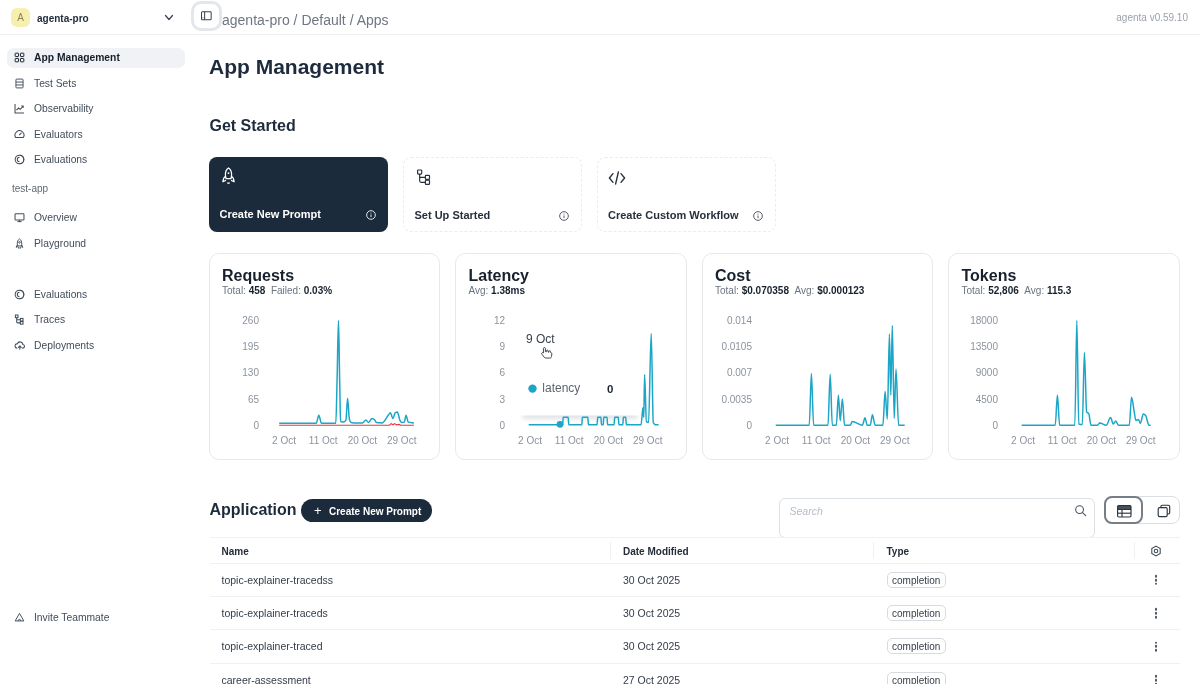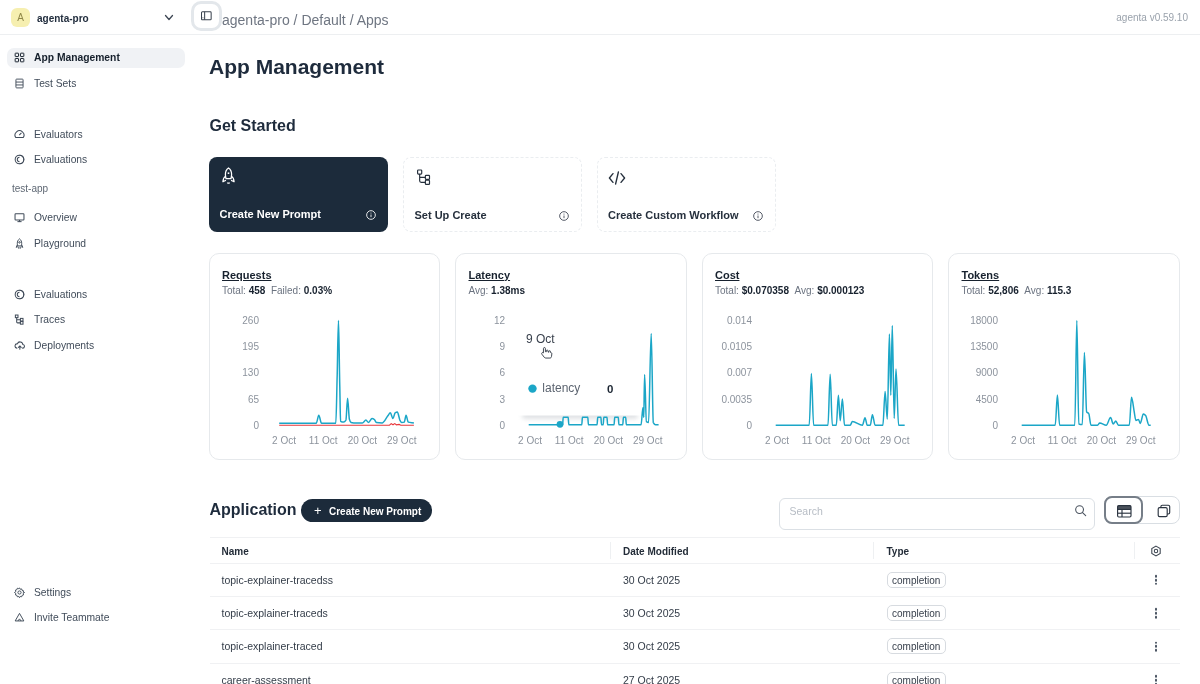--- a/index.html
+++ b/index.html
@@ -32,33 +32,33 @@
 
 .gscard { position:absolute; top:157px; width:179px; height:75px; border-radius:8px; }
 .gscard .gtxt { position:absolute; left:10.5px; top:208.5px; font-size:11px; font-weight:600; line-height:11px; margin-top:-157px; white-space:nowrap;}
 .gscard .ginfo { position:absolute; right:12px; top:53px; }
 #gs1 { left:209px; background:#1c2b3b; color:#fff; }
 #gs2 { left:403px; border:1px dashed #eaedf0; color:#26303d; }
 #gs3 { left:596.5px; border:1px dashed #eaedf0; color:#26303d; }
 
 .stat { position:absolute; top:253px; width:231.5px; height:206.5px;
   border:1px solid #e6e9ec; border-radius:10px; background:#fff; }
-.stat h3 { position:absolute; left:12.5px; top:268.5px; margin-top:-253px; font-size:11px; font-weight:700; color:#17212e; line-height:11px; white-space:nowrap;text-decoration:underline;}
+.stat h3 { position:absolute; left:12.5px; top:268.5px; margin-top:-253px; font-size:16px; font-weight:700; color:#17212e; line-height:11px; white-space:nowrap;}
 .stat .sub { position:absolute; left:12.5px; top:285px; margin-top:-253px; font-size:10px; color:#6b7380; line-height:10px; white-space:nowrap;}
 .stat .sub b { color:#17212e; }
 .stat svg.chart { position:absolute; left:0; top:0; }
 #stat1 { left:208.5px; } #stat2 { left:455px; } #stat3 { left:701.5px;padding-left:23px; } #stat4 { left:948px; }
 
 #apptitle { position:absolute; left:209.5px; top:501.5px; font-size:16px; font-weight:600; color:#1e2b3c; line-height:1; }
 #newprompt { position:absolute; left:301px; top:498.5px; width:131px; height:23.5px;
   background:#1c2b3b; color:#fff; font-size:10px; font-weight:600; border-radius:11.5px; }
 #newprompt .pl { position:absolute; left:13px; top:4px; font-size:13px; font-weight:400; }
 #newprompt .bt { position:absolute; left:28px; top:7px; }
-#searchbox { position:absolute; left:778.5px; top:498px; width:316.5px; height:32px;
-  border:1px solid #dbe0e5; border-radius:6px; background:#fff; }
+#searchbox { position:absolute; left:778.5px; top:498px; width:316.5px; height:40px;
+  border:1px solid #dbe0e5; border-radius:6px; background:#fff;font-style:italic; }
 #searchbox .ph { position:absolute; left:10px; top:6px; font-size:10.5px; color:#b6bcc4; }
 #searchbox .mag { position:absolute; right:7px; top:5px; }
 #segmented { position:absolute; left:1104px; top:496px; width:76px; height:28px;
   border:1px solid #d9dee3; border-radius:8px; background:#fff; }
 #seg1 { position:absolute; left:-1px; top:-1px; width:39px; height:28px; border:2px solid #767e88;
   border-radius:8px; background:#fff; }
 #seg1 svg { position:absolute; left:11px; top:7px; }
 #seg2 { position:absolute; left:52px; top:7px; }
 
 #tbl { position:absolute; left:209.5px; top:537px; width:970.5px; }
@@ -104,20 +104,28 @@
     <span class="lbl">App Management</span>
     </div>
   <div class="sitem" style="top:38px">
     <svg class="ico" viewBox="0 0 16 16" fill="none" stroke="#414c5a" stroke-width="1.35">
         <rect x="2.8" y="1.6" width="10.4" height="12.8" rx="1"></rect>
         <line x1="2.8" y1="5.9" x2="13.2" y2="5.9"></line>
         <line x1="2.8" y1="10.1" x2="13.2" y2="10.1"></line>
       </svg>
     <span class="lbl">Test Sets</span>
     </div>
+  <div class="sitem" style="top:63.5px">
+    <svg class="ico" viewBox="0 0 16 16" fill="none" stroke="#414c5a" stroke-width="1.5">
+        <path d="M1.5 1.5v13h13"></path>
+        <path d="M3.5 10.5l3.2-3.2 2.4 2 4-4.3"></path>
+        <path d="M10.5 4.5h2.8v2.8"></path>
+      </svg>
+    <span class="lbl">Observability</span>
+    </div>
   <div class="sitem" style="top:89px">
     <svg class="ico" viewBox="0 0 16 16" fill="none" stroke="#414c5a" stroke-width="1.5">
         <path d="M2.52 12.5A6.5 6.5 0 1 1 13.48 12.5z" stroke-linejoin="round"></path>
         <path d="M7.6 8.9L10.8 5.6"></path>
       </svg>
     <span class="lbl">Evaluators</span>
     </div>
   <div class="sitem" style="top:114.5px">
     <svg class="ico" viewBox="0 0 16 16" fill="none" stroke="#414c5a" stroke-width="1.5">
         <circle cx="8" cy="8" r="6.3"></circle>
@@ -161,27 +169,20 @@
     <span class="lbl">Traces</span>
     </div>
   <div class="sitem" style="top:300px">
     <svg class="ico" viewBox="0 0 16 16" fill="none" stroke="#414c5a" stroke-width="1.5" stroke-linecap="round">
         <path d="M4.3 11.8A3.1 3.1 0 0 1 4.9 5.6a4.1 4.1 0 0 1 8 1A2.6 2.6 0 0 1 12.2 11.8"></path>
         <path d="M8.5 13.5V8.7M8.5 8.7l-2 2M8.5 8.7l2 2"></path>
       </svg>
     <span class="lbl">Deployments</span>
     </div>
 
-  <div class="sitem" style="top:547.5px">
-    <svg class="ico" viewBox="0 0 16 16" fill="none" stroke="#414c5a" stroke-width="1.4">
-        <circle cx="8" cy="8" r="2.3"></circle>
-        <path d="M8 1.4l1.1 1.9 2.1-.5.6 2.1 2.1.6-.5 2.1L15.3 8l-1.9 1.4.5 2.1-2.1.6-.6 2.1-2.1-.5L8 15.6l-1.1-1.9-2.1.5-.6-2.1-2.1-.6.5-2.1L.7 8l1.9-1.4-.5-2.1 2.1-.6.6-2.1 2.1.5z"></path>
-      </svg>
-    <span class="lbl">Settings</span>
-    </div>
   <div class="sitem" style="top:572.5px">
     <svg class="ico" viewBox="0 0 16 16" fill="none" stroke="#414c5a" stroke-width="1.4" stroke-linejoin="round">
         <path d="M8 2L14.3 13H1.7z"></path>
         <path d="M5.7 13l2.3-3 2.3 3"></path>
       </svg>
     <span class="lbl">Invite Teammate</span>
     </div>
 </div>
 
 <div id="h1">App Management</div>
@@ -202,21 +203,21 @@
       <circle cx="6" cy="3.5" r="0.65" fill="#fff"></circle>
     </svg>
 </div>
 <div class="gscard" id="gs2">
   <svg style="position:absolute;left:11.5px;top:10.5px" width="15" height="16" viewBox="0 0 16 17" fill="none" stroke="#26303d" stroke-width="1.25">
       <rect x="1.7" y="1" width="4.4" height="4.4" rx="0.8"></rect>
       <path d="M3.9 5.4v7.2a1.6 1.6 0 0 0 1.6 1.6h4.4M3.9 8.9h6.1"></path>
       <rect x="10" y="6.7" width="4.4" height="4.4" rx="0.8"></rect>
       <rect x="10" y="12" width="4.4" height="4.4" rx="0.8"></rect>
     </svg>
-  <div class="gtxt">Set Up Create</div>
+  <div class="gtxt">Set Up Started</div>
   <svg class="ginfo" width="10" height="10" viewBox="0 0 12 12">
       <circle cx="6" cy="6" r="5.2" fill="none" stroke="#3c4350" stroke-width="1.05"></circle>
       <line x1="6" y1="5.4" x2="6" y2="8.6" stroke="#3c4350" stroke-width="1.05"></line>
       <circle cx="6" cy="3.5" r="0.65" fill="#3c4350"></circle>
     </svg>
 </div>
 <div class="gscard" id="gs3">
   <svg style="position:absolute;left:10.5px;top:13px" width="18" height="14" viewBox="0 0 18 14" fill="none" stroke="#26303d" stroke-width="1.35" stroke-linecap="round" stroke-linejoin="round">
       <path d="M5 2.6L1.4 7 5 11.4"></path>
       <path d="M13 2.6L16.6 7 13 11.4"></path>

